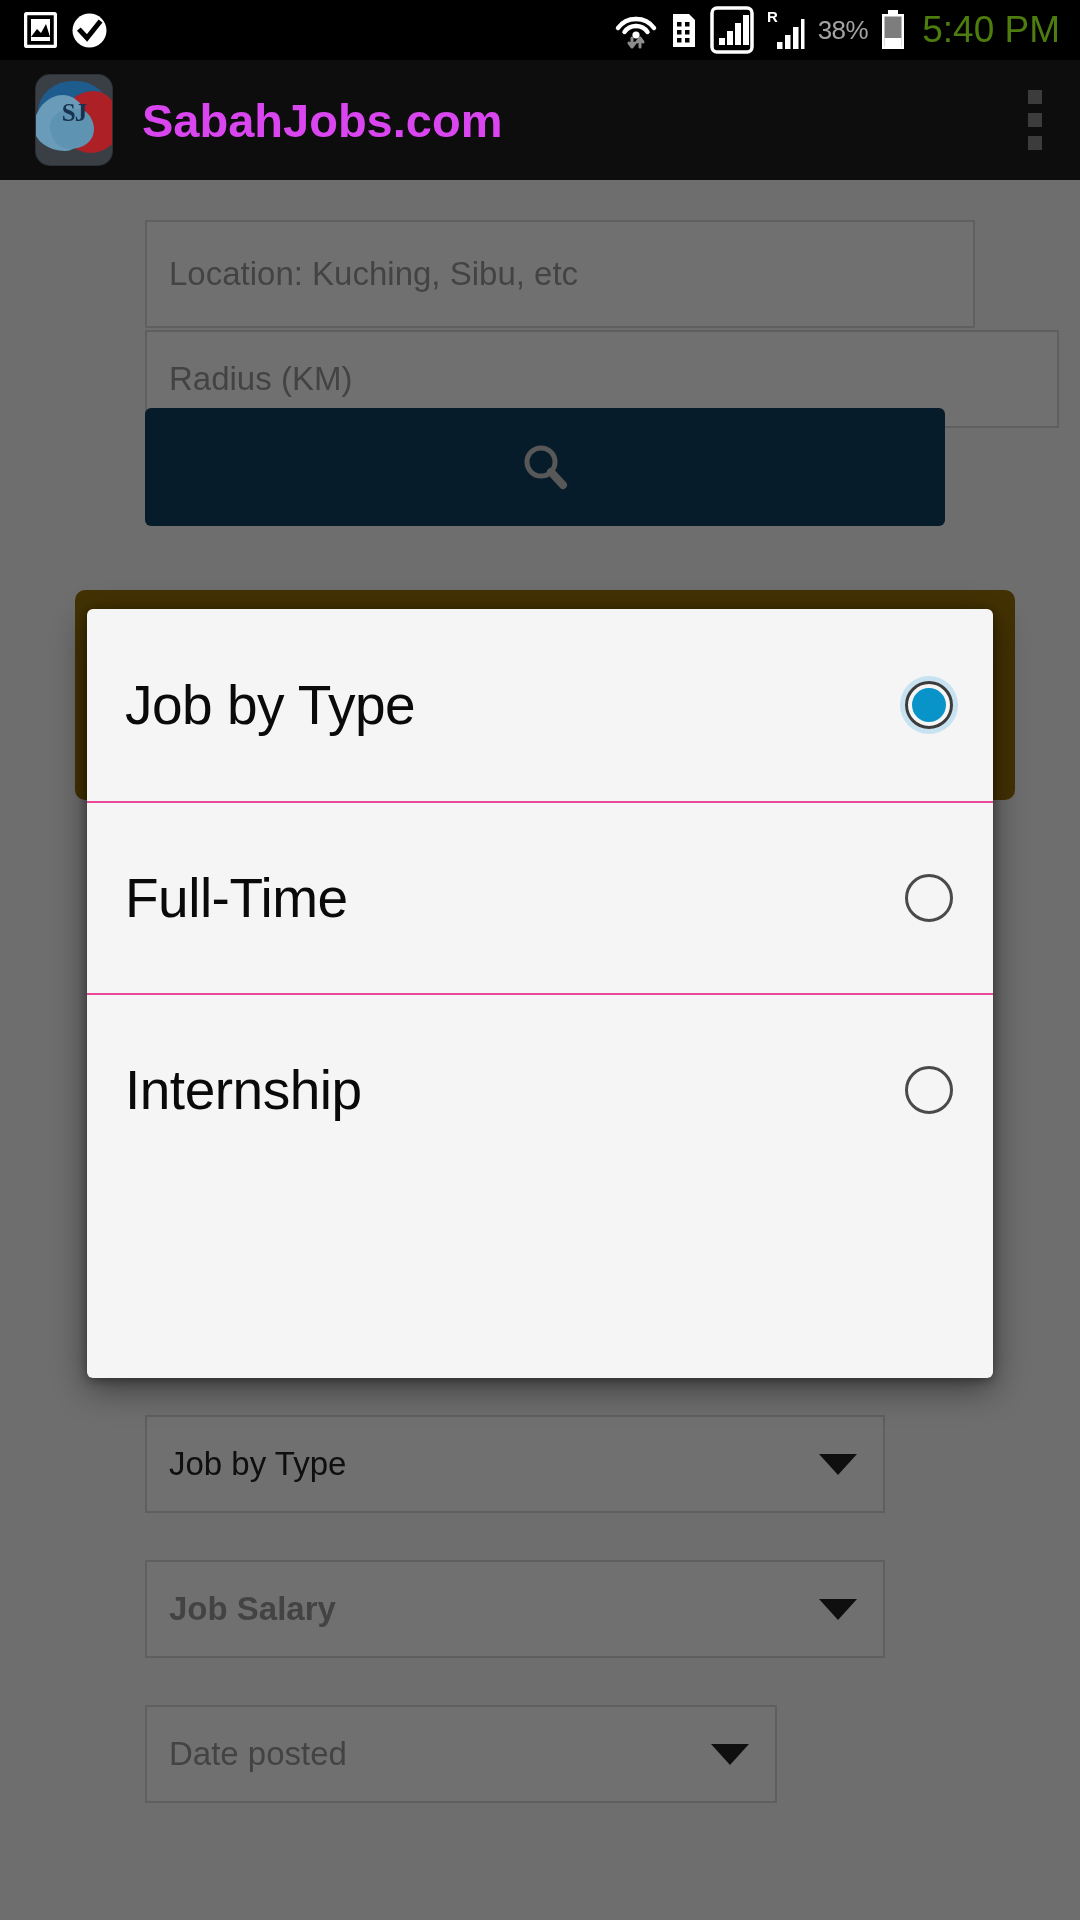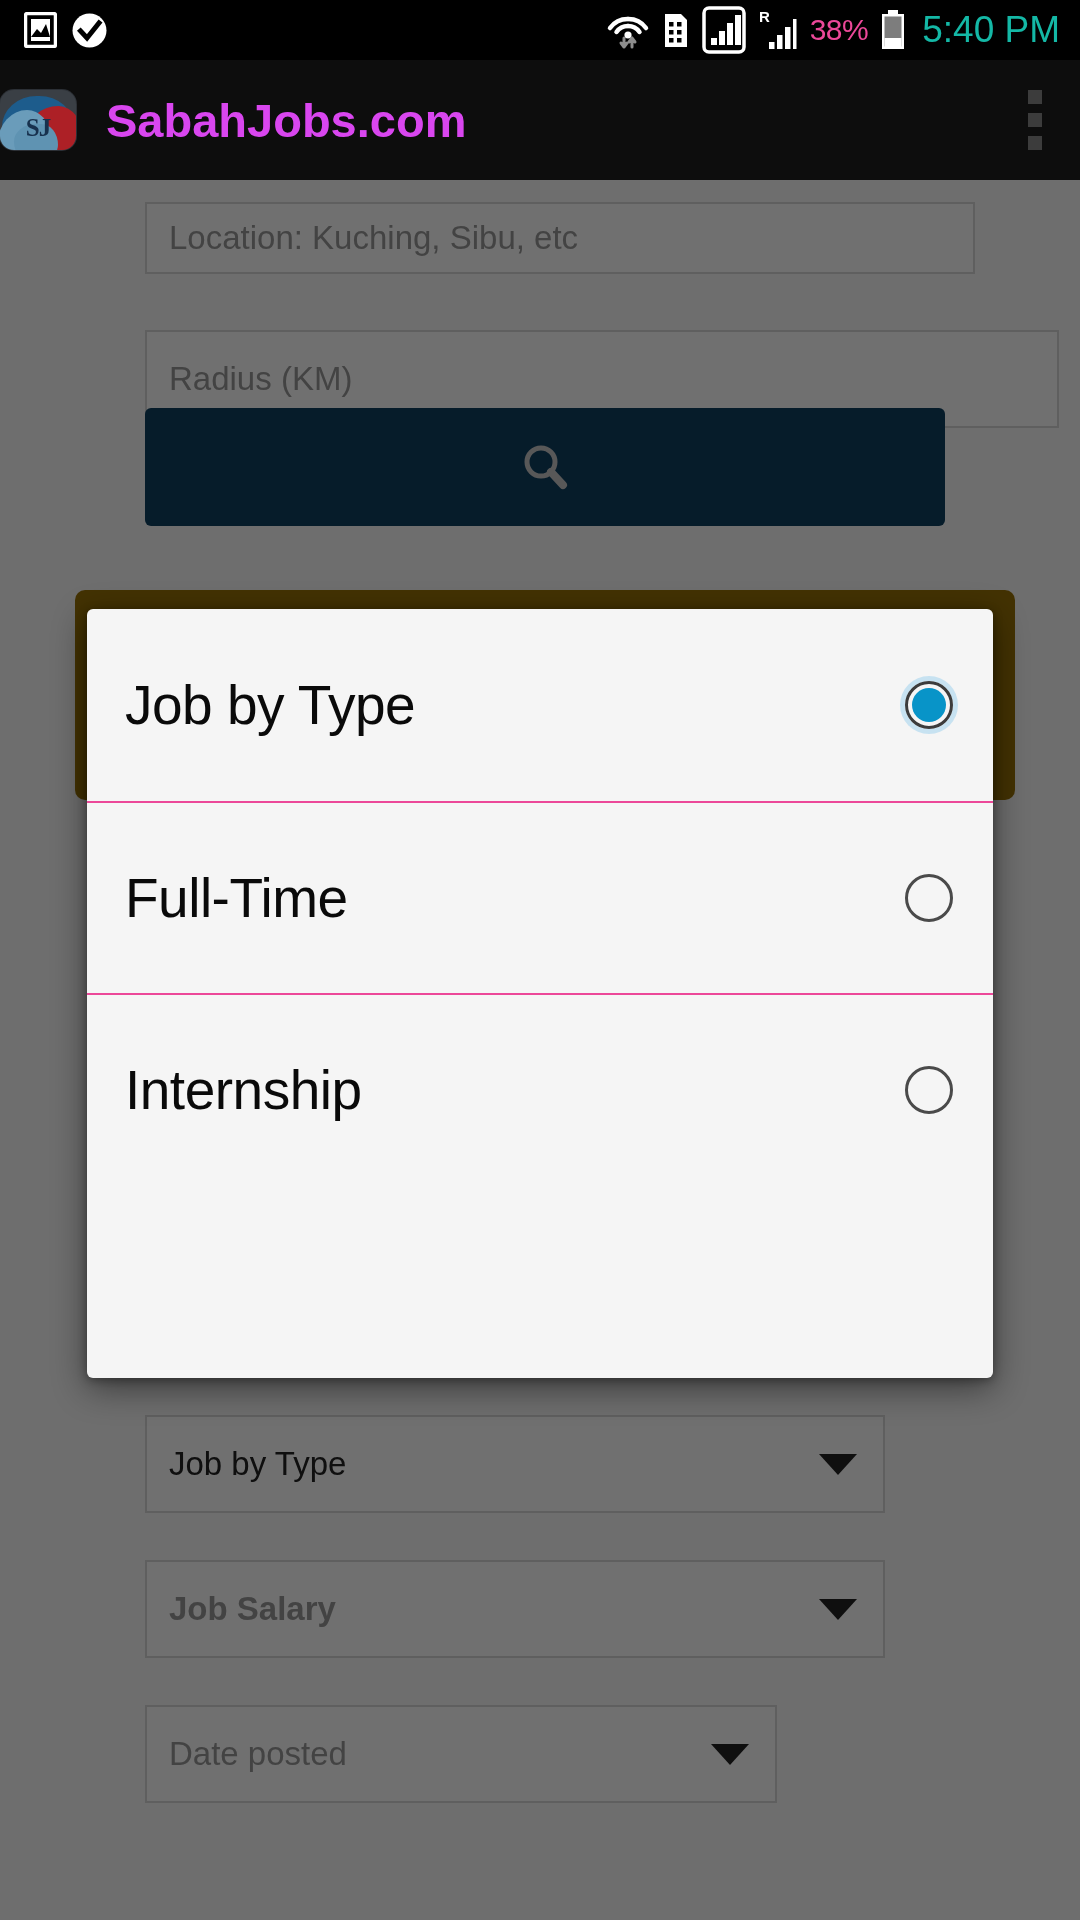--- a/index.html
+++ b/index.html
@@ -14,31 +14,31 @@
 
   
   #statusbar {
     position:absolute; left:0; top:0; width:1080px; height:60px;
     background:#000; color:#fff;
     display:flex; align-items:center;
   }
   .sb-left { display:flex; align-items:center; gap:14px; padding-left:24px; }
   .sb-right { display:flex; align-items:center; gap:12px; margin-left:auto; padding-right:20px; }
   .sb-ico { display:block; }
-  .sb-pct { font-size:30px; font-weight:400; letter-spacing:-.5px; color:#ec4899; }
-  .sb-time { font-size:37px; font-weight:400; color:#14b8a6; letter-spacing:0px; margin-left:4px; }
+  .sb-pct { font-size:26px; font-weight:400; letter-spacing:-.5px; color:#a3a3a3; }
+  .sb-time { font-size:37px; font-weight:400; color:#4d7c0f; letter-spacing:0px; margin-left:4px; }
 
   
   #appbar {
     position:absolute; left:0; top:60px; width:1080px; height:120px;
     background:#0d0d0d;
     display:flex; align-items:center;
   }
   #applogo {
-    width:76px; height:60px; border-radius:14px;
+    width:76px; height:90px; margin-left:36px; border-radius:14px;
     background:#3a3f45; position:relative; overflow:hidden; flex:none;
     box-shadow:0 0 0 1px #2c3036;
   }
   .logo-a { position:absolute; left:2px; top:6px; width:72px; height:46px;
             background:#1d5c8c; border-radius:50% 50% 46% 46%/70% 70% 34% 34%; }
   .logo-b { position:absolute; left:-2px; top:20px; width:52px; height:56px;
             background:#6a9cba; border-radius:56% 44% 40% 60%/58% 46% 54% 42%; }
   .logo-c { position:absolute; left:26px; top:16px; width:58px; height:62px;
             background:#ad2026; border-radius:56% 44% 52% 48%/48% 56% 44% 52%; }
   .logo-d { position:absolute; left:14px; top:34px; width:44px; height:40px;
@@ -60,21 +60,21 @@
     position:absolute; background:#fff; border:2px solid #d8d8d8;
     display:flex; align-items:center;
   }
   .field .ph { padding-left:22px; font-size:33px; color:#9a9a9a; }
   .field .val { padding-left:22px; font-size:33px; color:#222; }
   .caret {
     margin-left:auto; margin-right:26px;
     width:0; height:0; border-left:19px solid transparent;
     border-right:19px solid transparent; border-top:21px solid #222;
   }
-  #f-location { left:145px; top:22px; width:830px; height:72px; }
+  #f-location { left:145px; top:40px; width:830px; height:108px; }
   #f-radius   { left:145px; top:150px; width:914px; height:98px; }
   #btn-search {
     position:absolute; left:145px; top:228px; width:800px; height:118px;
     background:#0f4061; border-radius:6px;
     display:flex; align-items:center; justify-content:center;
   }
   #btn-gold {
     position:absolute; left:75px; top:410px; width:940px; height:210px;
     background:#9a7308; border-radius:10px;
   }

